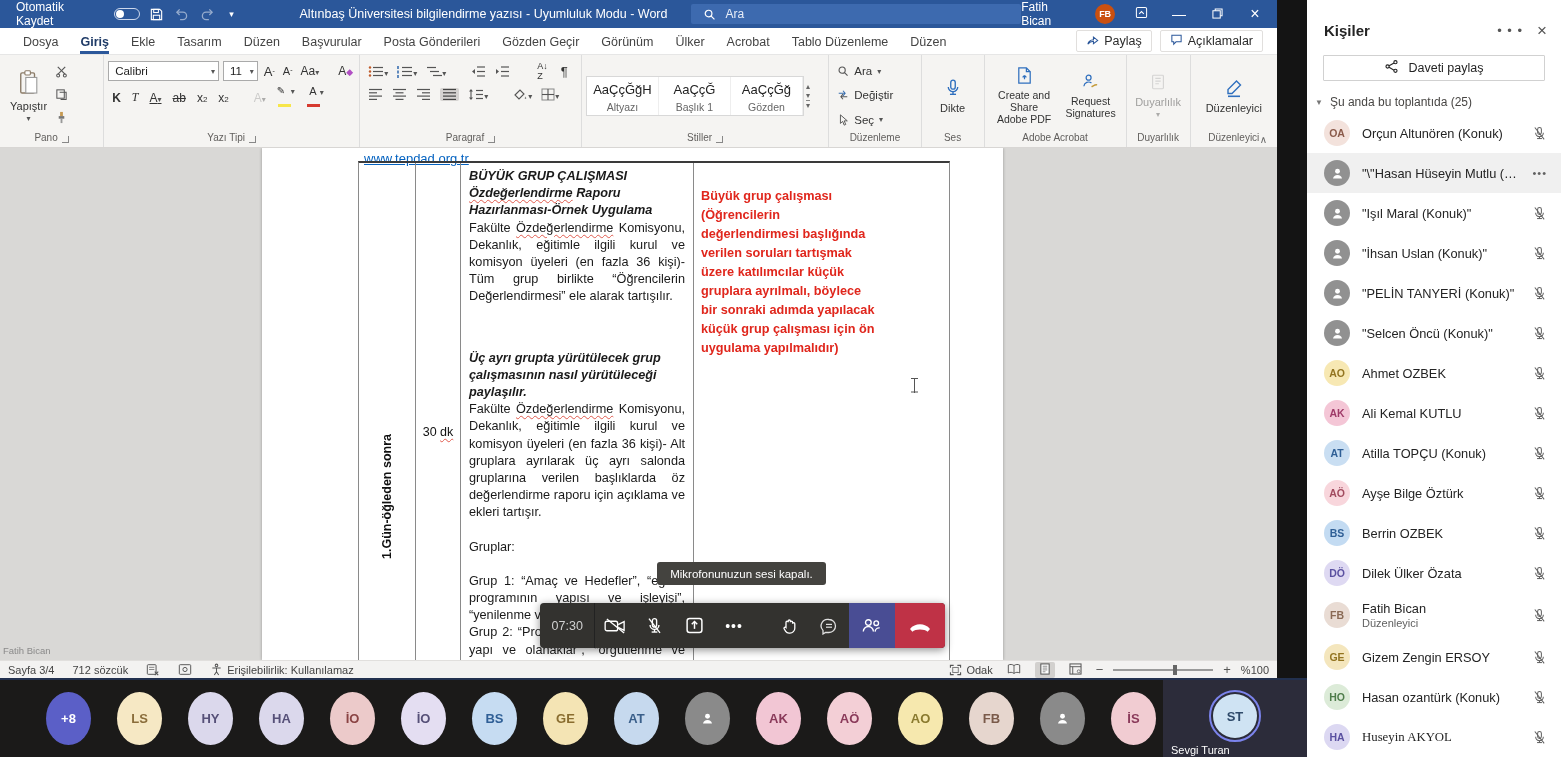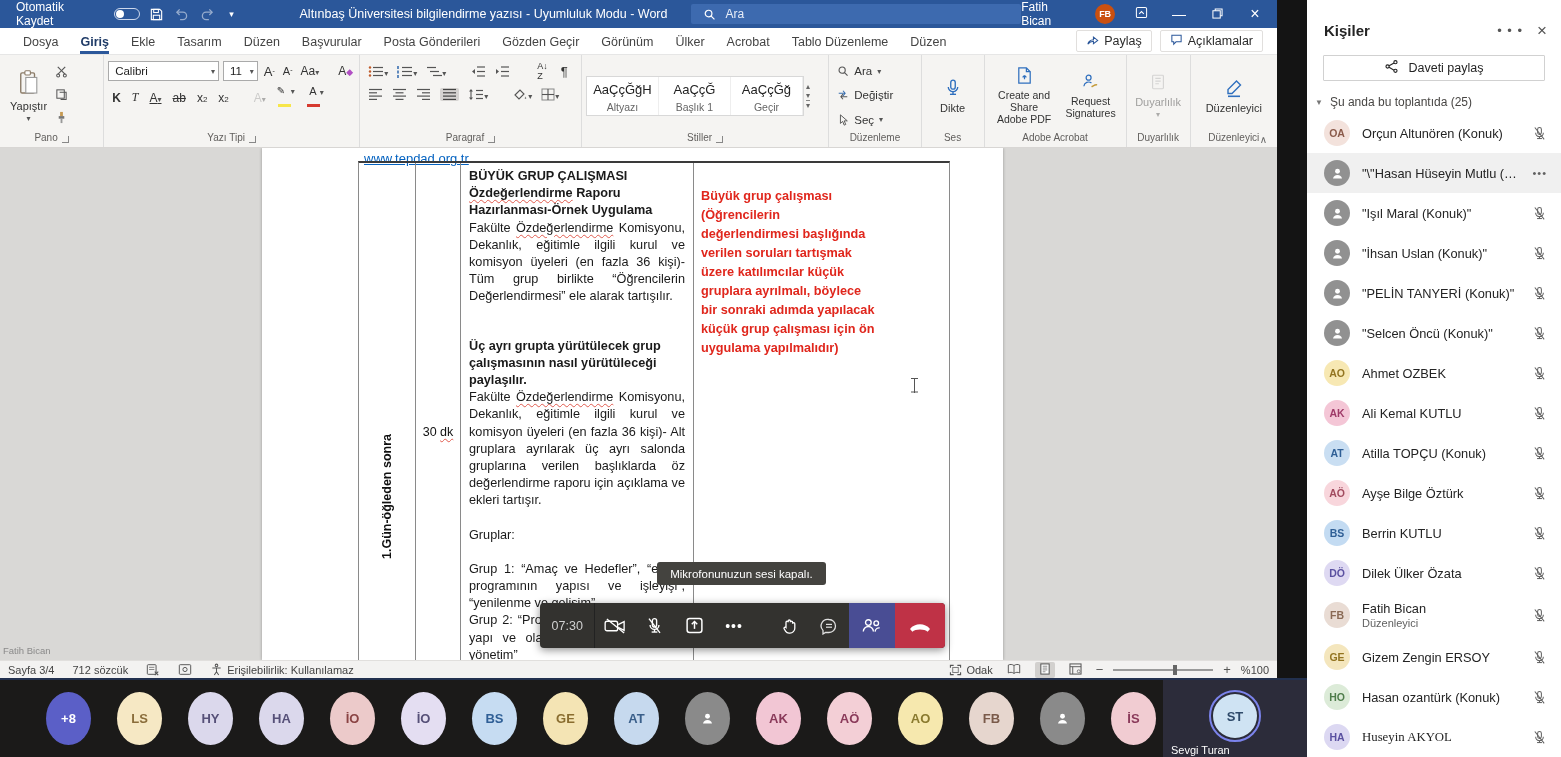--- a/index.html
+++ b/index.html
@@ -76,22 +76,22 @@
             border-top:2px solid #3a3a3a; border-left:1px solid #8a8a8a; border-right:1px solid #8a8a8a; }
   .dcell { border-right:1px solid #8a8a8a; height:100%; }
   .dcell:last-child { border-right:none; }
   .cA { width:57px; display:flex; align-items:center; justify-content:center; }
   .cA span { writing-mode:vertical-rl; transform:rotate(180deg); font-weight:bold; font-size:12.5px; color:#111; margin-top:170px;}
   .cB { width:68px; font-size:12.5px; color:#111; text-align:center; padding-top:228px; white-space:pre-line; line-height:17px;}
   .cC { width:45px; font-size:12.5px; color:#111; text-align:center; padding-top:262px; }
   .cD { width:233px; padding:5px 8px; font-size:12.7px; color:#1a1a1a; line-height:17.2px; }
   .cE { width:188px; padding:24px 7px; }
   .cell-p { text-align:justify; margin:0; }
-  .cell-p.bold { font-weight:bold; white-space:pre-line; text-align:left; }
-  .cell-p.gap { margin-top:32px; }
+  .cell-p.bold { font-weight:bold; white-space:pre-line; text-align:left;font-style:italic; }
+  .cell-p.gap { margin-top:44px; }
   .cell-p.gap2 { margin-top:17px; }
   .rednote { color:#e0261c; font-weight:bold; font-size:12.7px; line-height:19px; }
   .wavy { text-decoration:underline; text-decoration-style:wavy; text-decoration-color:#e05a4e; text-decoration-thickness:1px; text-underline-offset:2px;}
   .ibeam { position:absolute; left:910px; top:230px; width:9px; height:15px; }
   .ibeam::before{content:"";position:absolute;left:4px;top:0;bottom:0;width:1.3px;background:#555;}
   .ibeam::after{content:"";position:absolute;left:1px;right:1px;top:0;height:1.3px;background:#555;box-shadow:0 13.5px 0 #555;}
   .collab-flag { position:absolute; left:3px; top:497px; font-size:9.5px; color:#8a8a8a; }
 
   
   .statusbar { position:absolute; left:0; top:660px; width:1277px; height:18px; background:#f3f2f1;
@@ -435,21 +435,21 @@
               <div class="stylecard">
                 <div class="prev">AaÇçĞğH</div>
                 <div class="nm">Altyazı</div>
               </div>
               <div class="stylecard">
                 <div class="prev">AaÇçĞ</div>
                 <div class="nm">Başlık 1</div>
               </div>
               <div class="stylecard">
                 <div class="prev">AaÇçĞğ</div>
-                <div class="nm">Geçir</div>
+                <div class="nm">Gözden</div>
               </div>
             </div>
           <div class="galarr">
             <span>▴</span>
             <span>▾</span>
             <span style="border-top:1px solid #888">▾</span>
           </div>
         </div>
         <div class="rg-label-wrap">
             <span class="rg-label">Stiller</span>
@@ -943,21 +943,21 @@
               <path d="M3.9 7.3a4.1 4.1 0 0 0 8.2 0" fill="none" stroke="currentColor" stroke-width="1.1"></path>
               <line x1="8" y1="11.2" x2="8" y2="13.4" stroke="currentColor" stroke-width="1.1"></line>
               <line x1="5.4" y1="13.4" x2="10.6" y2="13.4" stroke="currentColor" stroke-width="1.1"></line>
               <line x1="3" y1="1.6" x2="13" y2="14.2" stroke="currentColor" stroke-width="1.1"></line>
             </svg>
           </span>
         </div>
         <div class="prow">
           <div class="pav" style="background: rgb(195, 219, 242); color: rgb(47, 95, 150);">BS</div>
           <div class="pname">
-            <div style="overflow: hidden; text-overflow: ellipsis;">Berrin KUTLU</div>
+            <div style="overflow: hidden; text-overflow: ellipsis;">Berrin OZBEK</div>
           </div>
           <span class="pright">
             <svg width="15" height="15" viewBox="0 0 16 16">
               <rect x="6" y="1.5" width="4" height="7.5" rx="2" fill="none" stroke="currentColor" stroke-width="1.1"></rect>
               <path d="M3.9 7.3a4.1 4.1 0 0 0 8.2 0" fill="none" stroke="currentColor" stroke-width="1.1"></path>
               <line x1="8" y1="11.2" x2="8" y2="13.4" stroke="currentColor" stroke-width="1.1"></line>
               <line x1="5.4" y1="13.4" x2="10.6" y2="13.4" stroke="currentColor" stroke-width="1.1"></line>
               <line x1="3" y1="1.6" x2="13" y2="14.2" stroke="currentColor" stroke-width="1.1"></line>
             </svg>
           </span>

